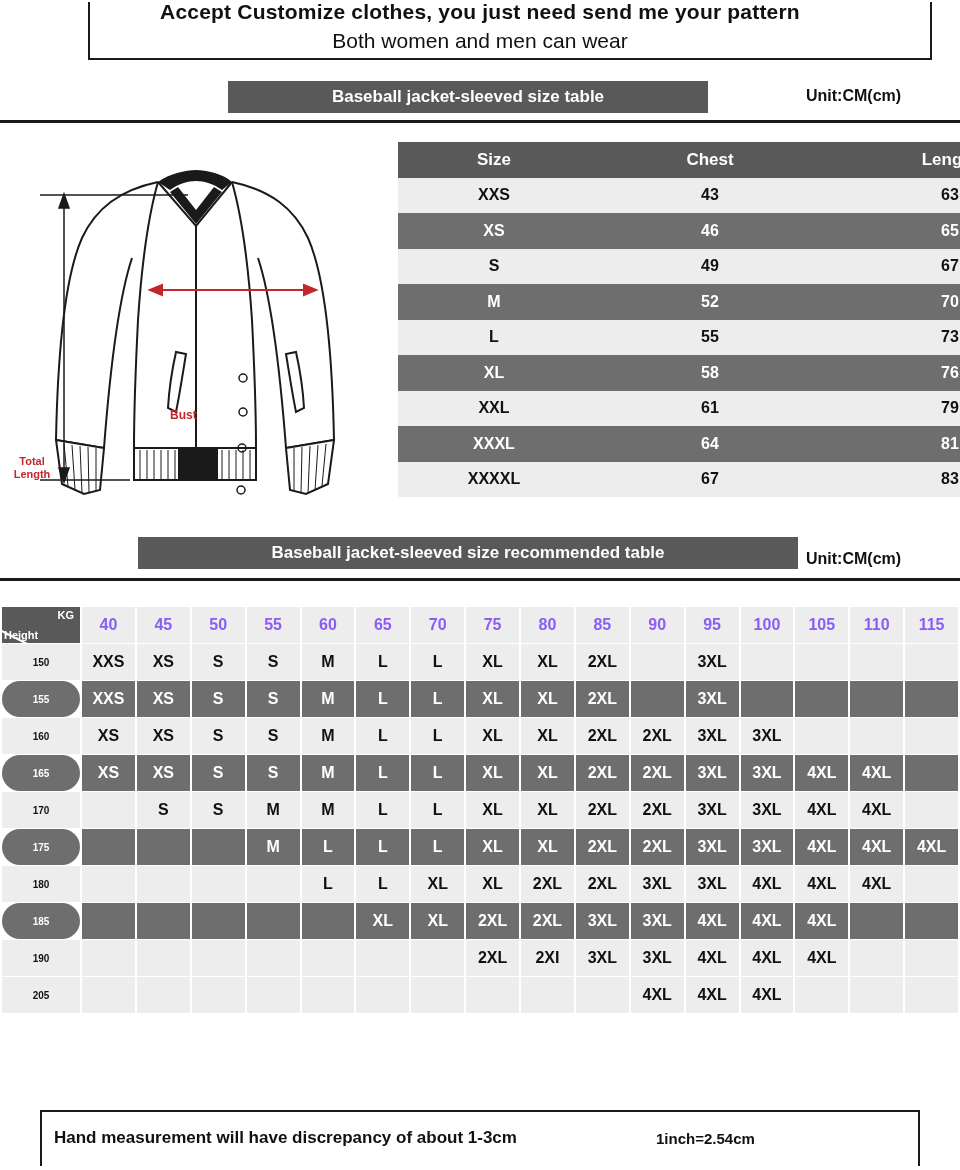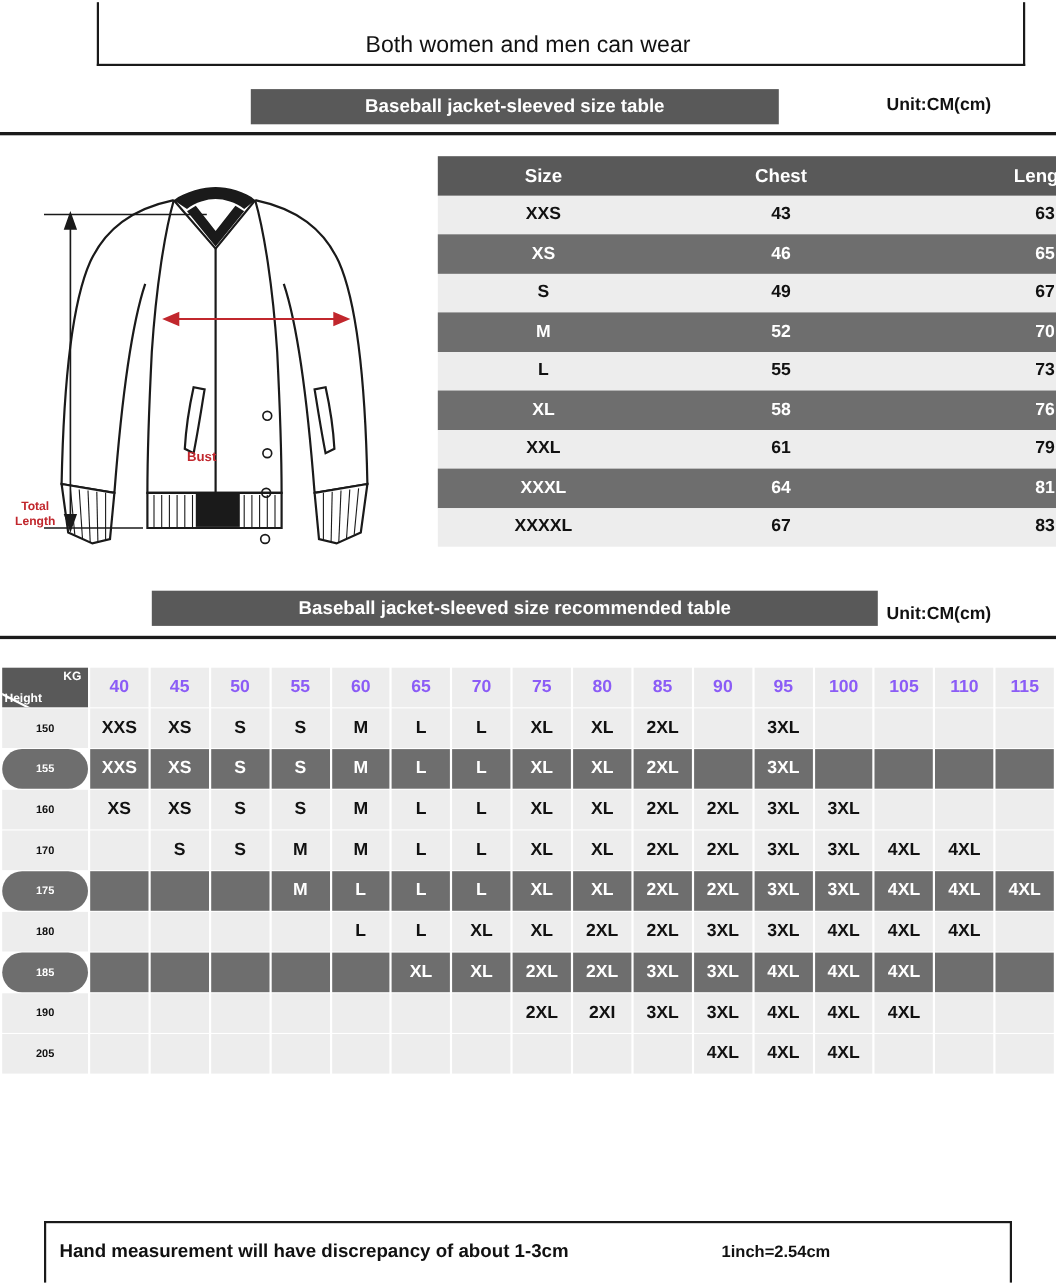--- a/index.html
+++ b/index.html
@@ -142,20 +142,21 @@
     font-size: 15px; font-weight: bold;
   }
 </style>
 </head>
 <body>
 
 <div class="page">
 
   <div class="header">
     <div class="header-box"></div>
+    <div class="header-line1">Accept Customize clothes, you just need send me your pattern</div>
     <div class="header-line2">Both women and men can wear</div>
   </div>
 
   <div class="band1">Baseball jacket-sleeved size  table</div>
   <div class="unit1">Unit:CM(cm)</div>
   <div class="rule1"></div>
 
   <div class="jacket-wrap">
     <svg width="392" height="375" viewBox="0 0 392 375" xmlns="http://www.w3.org/2000/svg">
       <g fill="none" stroke="#1a1a1a" stroke-width="2">
@@ -386,20 +387,39 @@
         <td>XL</td>
         <td>XL</td>
         <td>2XL</td>
         <td>2XL</td>
         <td>3XL</td>
         <td>3XL</td>
         <td></td>
         <td></td>
         <td></td>
       </tr>
+      <tr class="even">
+        <td class="hcell">165</td>
+        <td>XS</td>
+        <td>XS</td>
+        <td>S</td>
+        <td>S</td>
+        <td>M</td>
+        <td>L</td>
+        <td>L</td>
+        <td>XL</td>
+        <td>XL</td>
+        <td>2XL</td>
+        <td>2XL</td>
+        <td>3XL</td>
+        <td>3XL</td>
+        <td>4XL</td>
+        <td>4XL</td>
+        <td></td>
+      </tr>
       <tr class="odd">
         <td class="hcell">170</td>
         <td></td>
         <td>S</td>
         <td>S</td>
         <td>M</td>
         <td>M</td>
         <td>L</td>
         <td>L</td>
         <td>XL</td>

